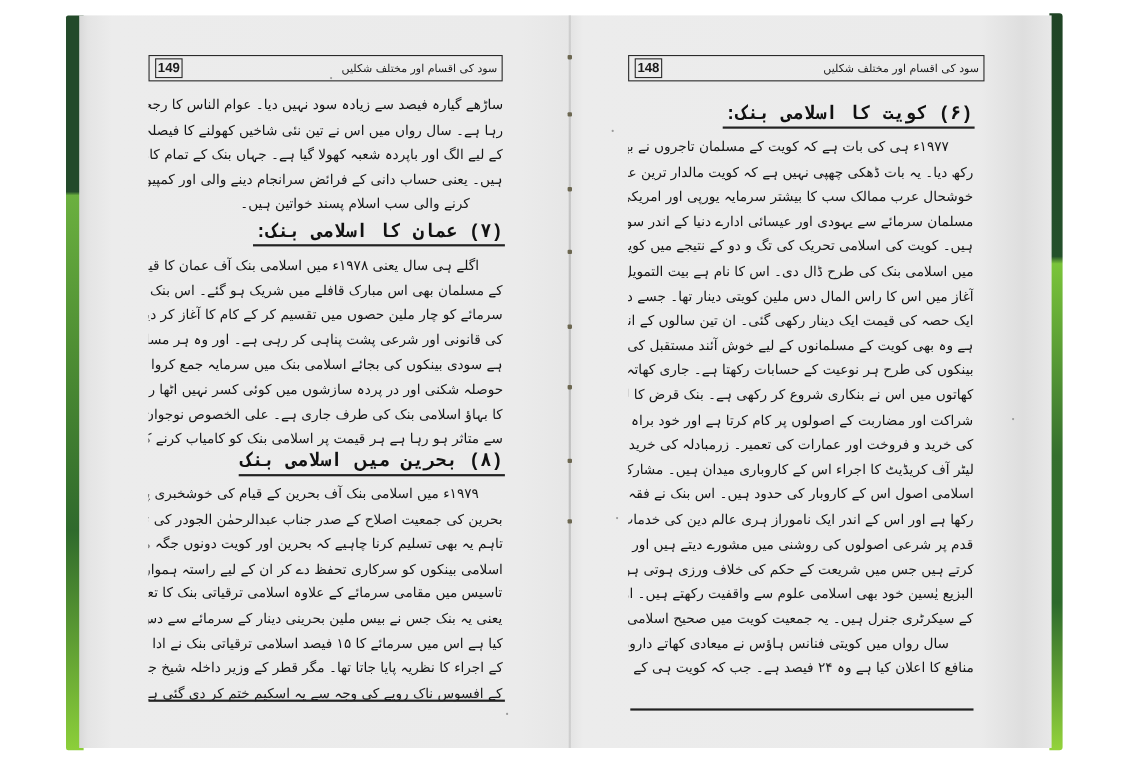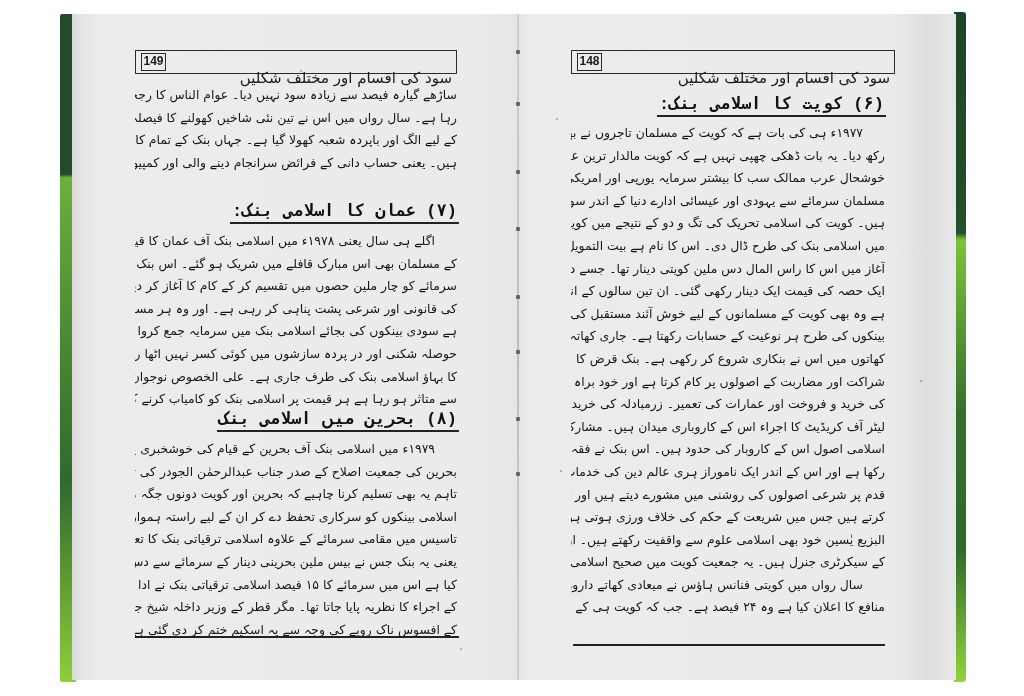--- a/index.html
+++ b/index.html
@@ -39,21 +39,21 @@
     position:absolute; height:24px; border:1.5px solid #2a2a2a; box-sizing:border-box;
     direction:ltr;
   }
   .hdr .pnum {
     position:absolute; left:5px; top:2px; width:25px; height:18px;
     border:1.5px solid #2a2a2a; box-sizing:border-box;
     font-family:"Liberation Sans", sans-serif; font-weight:bold; font-size:12px;
     line-height:15px; text-align:center; color:#1a1a1a;
   }
   .hdr .rt {
-    position:absolute; right:4px; top:18px; font-size:15px; color:#1a1a1a;
+    position:absolute; right:4px; top:6px; font-size:10px; color:#1a1a1a;
     direction:rtl; font-family:"DejaVu Sans", sans-serif;margin-left:40px;
   }
 
   .col { position:absolute; direction:rtl; color:#161616; }
   .line {
     height:22.6px; line-height:22.6px; font-size:12.4px; white-space:nowrap;
     text-align:justify; text-align-last:justify; overflow:hidden;
     font-family:"DejaVu Sans", sans-serif;
   }
   .line.last { text-align-last:right; }
@@ -91,20 +91,21 @@
 <div class="hdr" style="left:135px; top:50px; width:322px;">
   <div class="pnum">149</div>
   <div class="rt">سود کی اقسام اور مختلف شکلیں</div>
 </div>
 
 <div class="col" style="left:135px; top:84px; width:322px;">
   <div class="line">ساڑھے گیارہ فیصد سے زیادہ سود نہیں دیا۔ عوام الناس کا رجحان بھی اس بنک کی طرف بہت بڑھ</div>
   <div class="line">رہا ہے۔ سال رواں میں اس نے تین نئی شاخیں کھولنے کا فیصلہ کیا ہے۔ مرکزی شاخ میں عورتوں</div>
   <div class="line">کے لیے الگ اور باپردہ شعبہ کھولا گیا ہے۔ جہاں بنک کے تمام کاموں کے لیے خواتین مقرر کی گئی</div>
   <div class="line">ہیں۔ یعنی حساب دانی کے فرائض سرانجام دینے والی اور کمپیوٹر پر کام کرنے والی اور رقم کا لین دین</div>
+  <div class="line last" style="padding-right:30px">کرنے والی سب اسلام پسند خواتین ہیں۔</div>
 </div>
 
 <div class="heading" style="right:565px; top:200px;">(۷) عمان کا اسلامی بنک:</div>
 
 <div class="col" style="left:135px; top:230px; width:322px;">
   <div class="line first">اگلے ہی سال یعنی ۱۹۷۸ء میں اسلامی بنک آف عمان کا قیام عمل میں آ گیا۔ اور ان</div>
   <div class="line">کے مسلمان بھی اس مبارک قافلے میں شریک ہو گئے۔ اس بنک نے ۴ ملین اردنی دینار کے ابتدائی</div>
   <div class="line">سرمائے کو چار ملین حصوں میں تقسیم کر کے کام کا آغاز کر دیا۔ علمائے اسلام کی ایک قابل قدر ٹیم اس</div>
   <div class="line">کی قانونی اور شرعی پشت پناہی کر رہی ہے۔ اور وہ ہر مسلمان جو سود سے اپنا دامن پاک رکھنا چاہتا</div>
   <div class="line">ہے سودی بینکوں کی بجائے اسلامی بنک میں سرمایہ جمع کروا رہا ہے۔ گو ملکی اور غیر ملکی سودی بنک</div>

